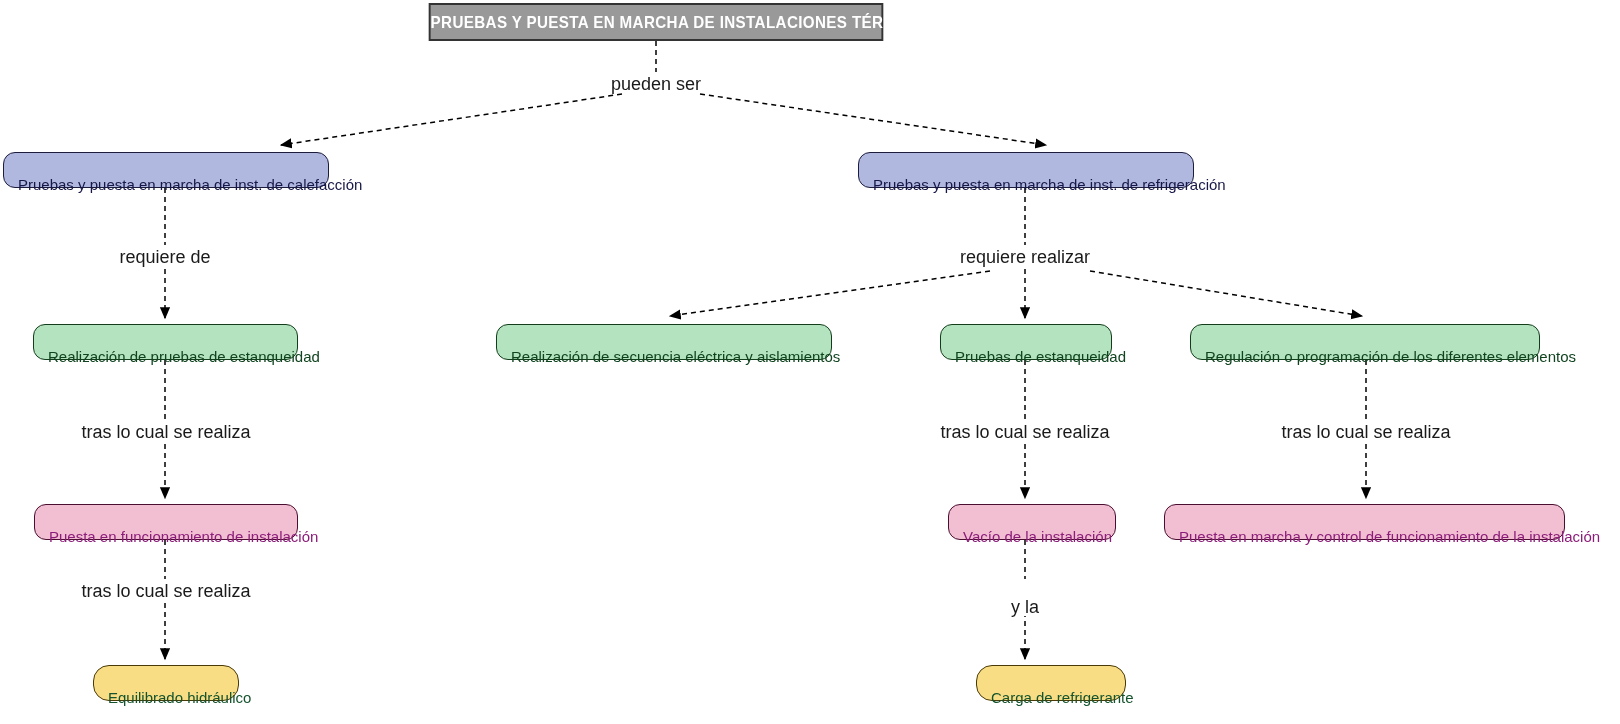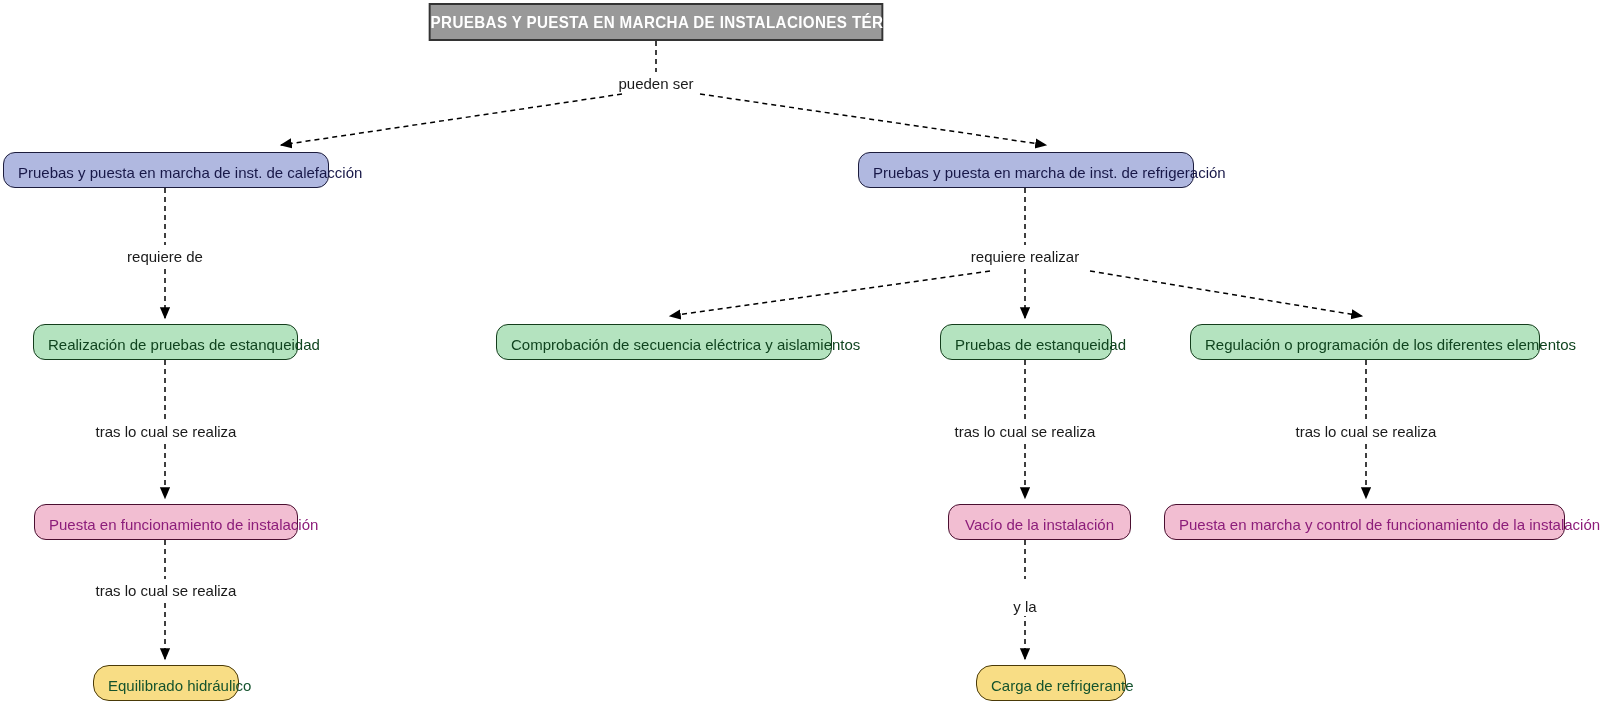--- a/index.html
+++ b/index.html
@@ -53,21 +53,21 @@
   .node {
     position: absolute;
     box-sizing: border-box;
     border-radius: 12px;
     border: 1.6px solid #1a1a1a;
     height: 36px;
     line-height: 32px;
     text-align: center;
     font-size: 15px;
     white-space: nowrap;
-    padding: 4px 14px;
+    padding: 16px 14px;
   }
 
   .node.blue {
     background: #b0b8e0;
     border-color: #1c1c3c;
     color: #181848;
   }
   .node.green {
     background: #b4e3bf;
     border-color: #143d1c;
@@ -81,21 +81,21 @@
   .node.yellow {
     background: #f8dd85;
     border-color: #4a3a08;
     color: #14532d;
     border-radius: 16px;
   }
 
   
   .edge-label {
     position: absolute;
-    font-size: 15px;
+    font-size: 18px;
     color: #1a1a1a;
     white-space: nowrap;
     text-align: center;
     line-height: 18px;
     background: #ffffff;
     padding: 0 3px;
   }
 </style>
 </head>
 <body>
@@ -144,29 +144,29 @@
   </svg>
 
   <div class="title-node" id="node-root" style="left: 409px; top: 3px; width: 494px;">PRUEBAS Y PUESTA EN MARCHA DE INSTALACIONES TÉRMICAS</div>
 
   <div class="node blue" id="node-calefaccion" style="left: 3px; top: 152px; width: 326px;">Pruebas y puesta en marcha de inst. de calefacción</div>
 
   <div class="node blue" id="node-refrigeracion" style="left: 858px; top: 152px; width: 336px;">Pruebas y puesta en marcha de inst. de refrigeración</div>
 
   <div class="node green" id="node-estanq-cal" style="left: 33px; top: 324px; width: 265px; text-align: center;">Realización de pruebas de estanqueidad</div>
 
-  <div class="node green" id="node-secuencia" style="left: 496px; top: 324px; width: 336px;">Comprobación de secuencia eléctrica y aislamientos</div>
+  <div class="node green" id="node-secuencia" style="left: 496px; top: 324px; width: 336px;">Realización de secuencia eléctrica y aislamientos</div>
 
   <div class="node green" id="node-estanq-ref" style="left: 940px; top: 324px; width: 172px;">Pruebas de estanqueidad</div>
 
   <div class="node green" id="node-regulacion" style="left: 1190px; top: 324px; width: 350px;">Regulación o programación de los diferentes elementos</div>
 
   <div class="node pink" id="node-puesta-func" style="left: 34px; top: 504px; width: 264px;">Puesta en funcionamiento de instalación</div>
 
-  <div class="node pink" id="node-vacio" style="left: 948px; top: 504px; width: 183px;">Vacío de la instalación</div>
+  <div class="node pink" id="node-vacio" style="left: 948px; top: 504px; width: 168px;">Vacío de la instalación</div>
 
   <div class="node pink" id="node-puesta-ctrl" style="left: 1164px; top: 504px; width: 401px;">Puesta en marcha y control de funcionamiento de la instalación</div>
 
   <div class="node yellow" id="node-equilibrado" style="left: 93px; top: 665px; width: 146px;">Equilibrado hidráulico</div>
 
   <div class="node yellow" id="node-carga" style="left: 951px; top: 665px; width: 150px; margin-left: 25px;">Carga de refrigerante</div>
 
   <div class="edge-label" id="lbl-0" style="left: 656px; top: 75px; transform: translateX(-50%);">pueden ser</div>
   <div class="edge-label" id="lbl-1" style="left: 165px; top: 248px; transform: translateX(-50%);">requiere de</div>
   <div class="edge-label" id="lbl-2" style="left: 1025px; top: 248px; transform: translateX(-50%);">requiere realizar</div>

